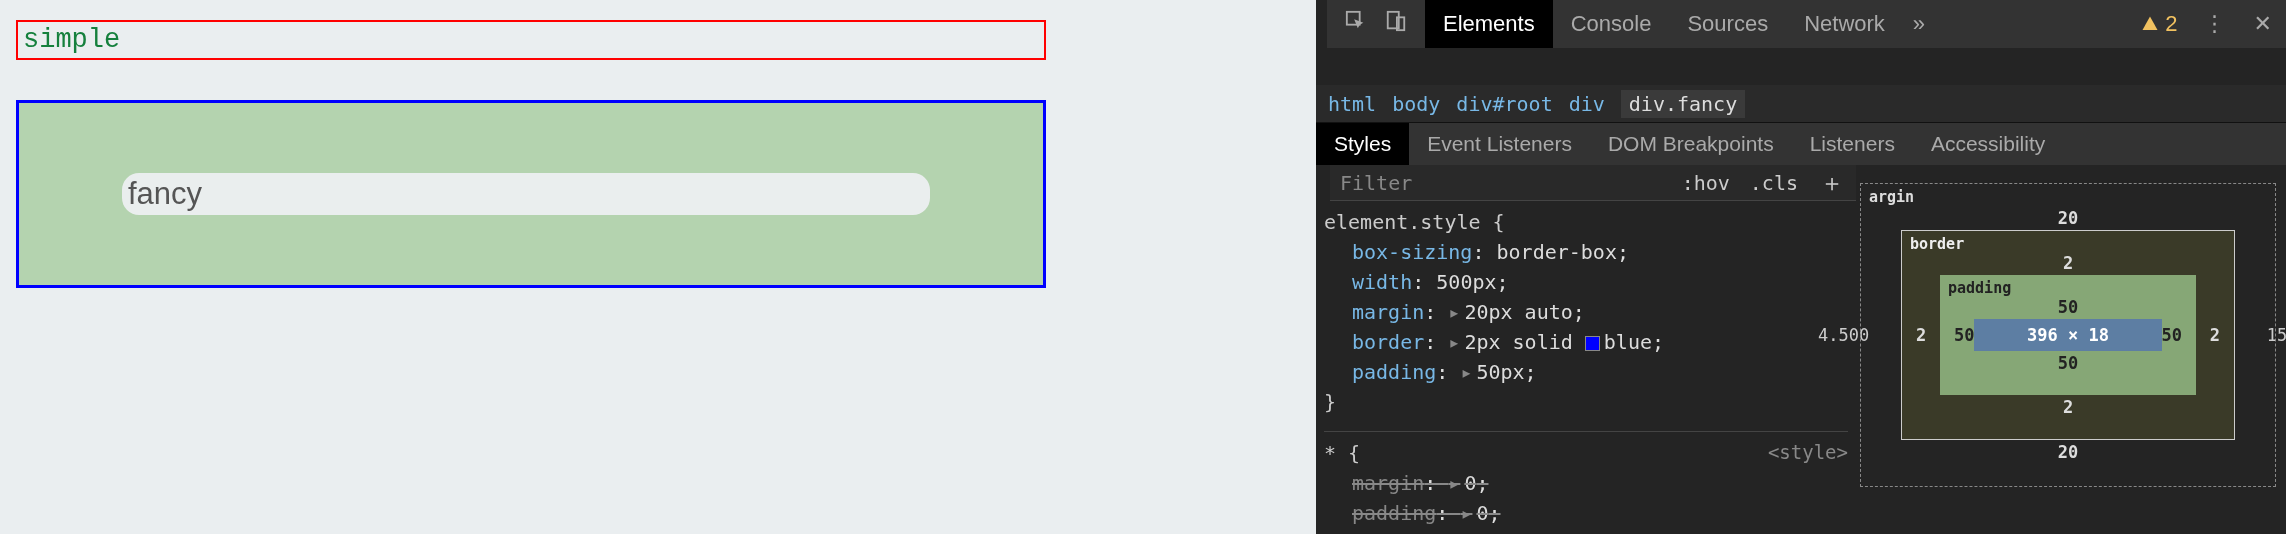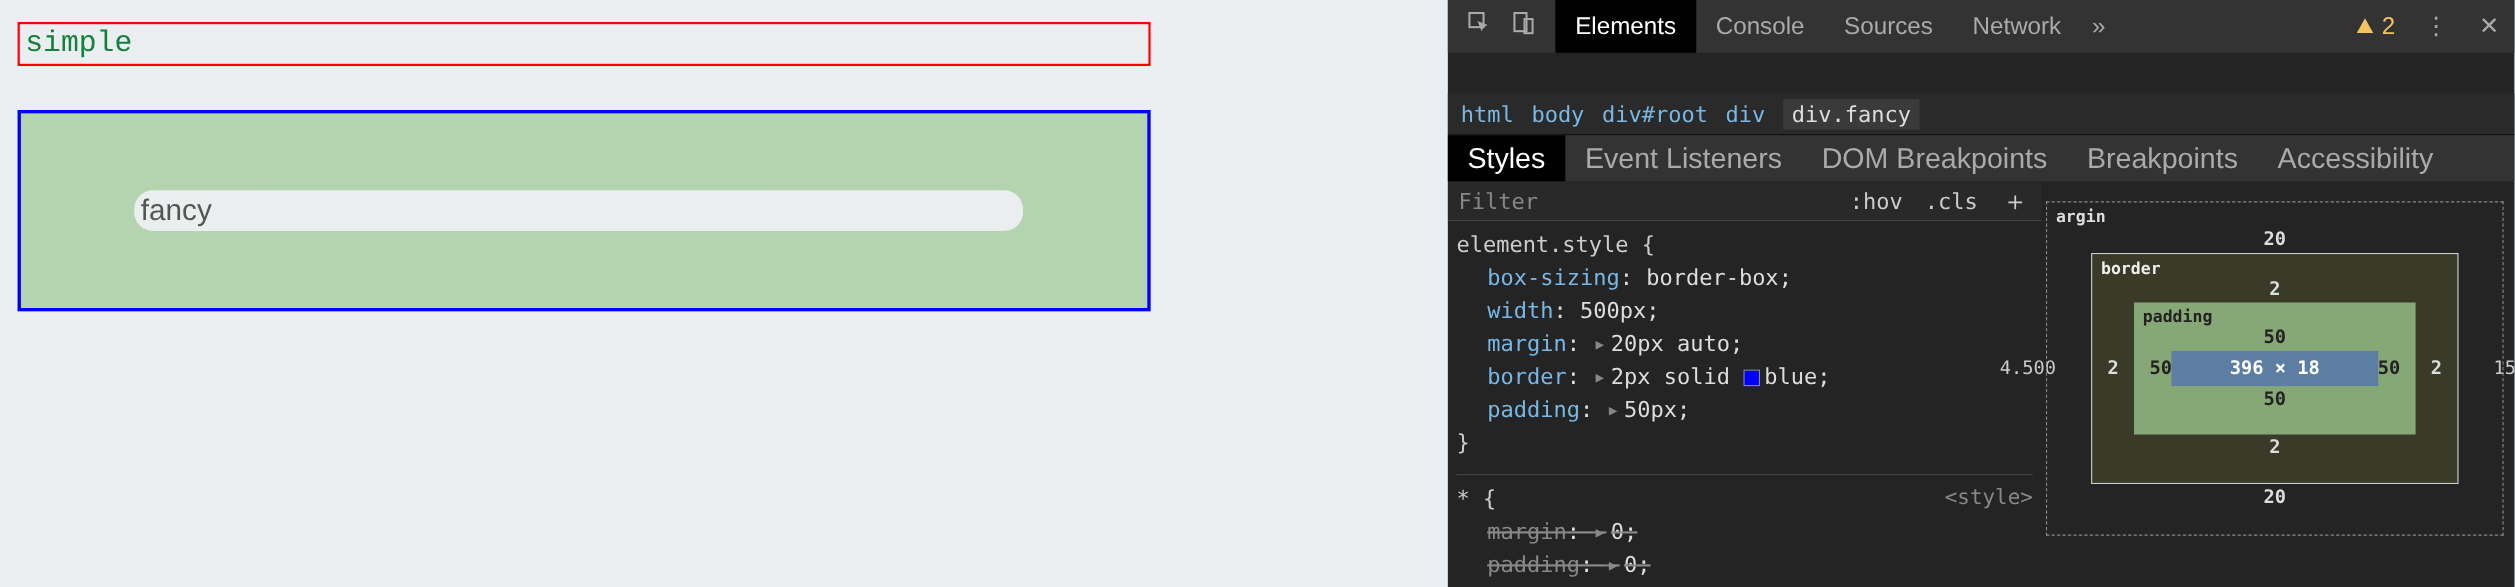--- a/index.html
+++ b/index.html
@@ -31,21 +31,21 @@
   box-sizing: border-box;
   width: 1030px;
   border: 3px solid blue;
   padding: 70px 103px;
   background: #b4d3af;
 }
 .box-fancy-content {
   background: #eaeeee;
   padding: 3px 6px;
   color: #555;
-  font-size: 27px;
+  font-size: 31px;
   width: 808px;
   border-radius: 17px;
 }
 
 
 .devtools {
   width: 970px;
   background: #242424;
   color: #ddd;
   font-family: Menlo, Consolas, monospace;
@@ -55,20 +55,21 @@
 }
 
 .dt-top {
   height: 48px;
   background: #333;
   display: flex;
   align-items: center;
   color: #aaa;
   font-family: -apple-system, sans-serif;
   font-size: 22px;
+  margin-left: 11px;
 }
 .dt-top .sq-icons { display:flex; gap:18px; padding:0 18px; }
 .dt-top .sq-icons svg { width:22px; height:22px; stroke:#aaa; fill:none; stroke-width:2; }
 .dt-tab { padding: 0 18px; height:48px; display:flex; align-items:center; cursor:pointer; }
 .dt-tab.active { background:#000; color:#fff; }
 .dt-top .spacer{flex:1;}
 .dt-warn { color:#f2c260; display:flex; align-items:center; gap:6px; padding:0 12px; }
 .dt-warn svg{width:18px;height:18px;fill:#f2c260;}
 .dt-dots,.dt-close{ padding:0 14px; color:#aaa; font-size:22px;}
 .dt-chev{padding:0 10px;color:#aaa;}
@@ -88,33 +89,34 @@
 .dt-crumb span{ color:#78b8e6; cursor:pointer;}
 .dt-crumb .sel{ background:#3a3a3a; color:#ddd; padding:2px 8px;}
 
 
 .dt-subtabs{
   height:42px;
   background:#333;
   display:flex;
   align-items:flex-end;
   font-family:-apple-system,sans-serif;
-  font-size:26px;
+  font-size:21px;
   color:#aaa;
 }
 .dt-subtab{ padding:0 18px; height:42px; display:flex; align-items:center; cursor:pointer;}
 .dt-subtab.active{ background:#000; color:#fff;}
 
 
 .dt-main{ flex:1; display:flex; overflow:hidden;}
 .dt-styles{ flex:1; display:flex; flex-direction:column;}
 .dt-filter-row{
   height:40px; display:flex; align-items:center;
   border-bottom:1px solid #444;
   background:#292929;
+  margin-left:14px;
 }
 .dt-filter{
   flex:1; background:transparent; border:none; color:#aaa;
   padding:0 10px; font-size:20px; font-family:inherit;
 }
 .dt-filter::placeholder{color:#888;}
 .dt-filter-btn{ color:#ccc; padding:0 10px; font-family:Menlo,monospace; cursor:pointer;}
 .dt-plus{ padding:0 12px; color:#ccc; font-size:24px; cursor:pointer;}
 
 .dt-rules{ padding:6px 8px; font-size:20px; line-height:1.5;}
@@ -249,21 +251,21 @@
     <div class="dt-subtab active">
         <span>Styles</span>
       </div>
     <div class="dt-subtab">
         <span>Event Listeners</span>
       </div>
     <div class="dt-subtab">
         <span>DOM Breakpoints</span>
       </div>
     <div class="dt-subtab">
-        <span>Breakpoints</span>
+        <span>Listeners</span>
       </div>
     <div class="dt-subtab">
         <span>Accessibility</span>
       </div>
   </div>
 
   <div class="dt-main">
 
     <div class="dt-styles">
       <div class="dt-filter-row">

